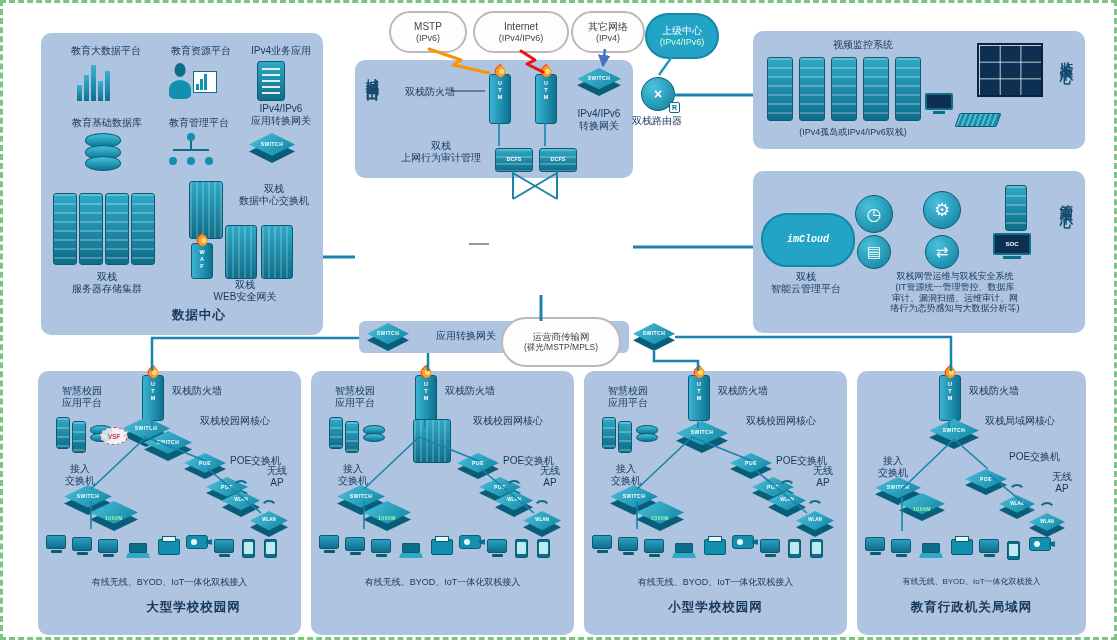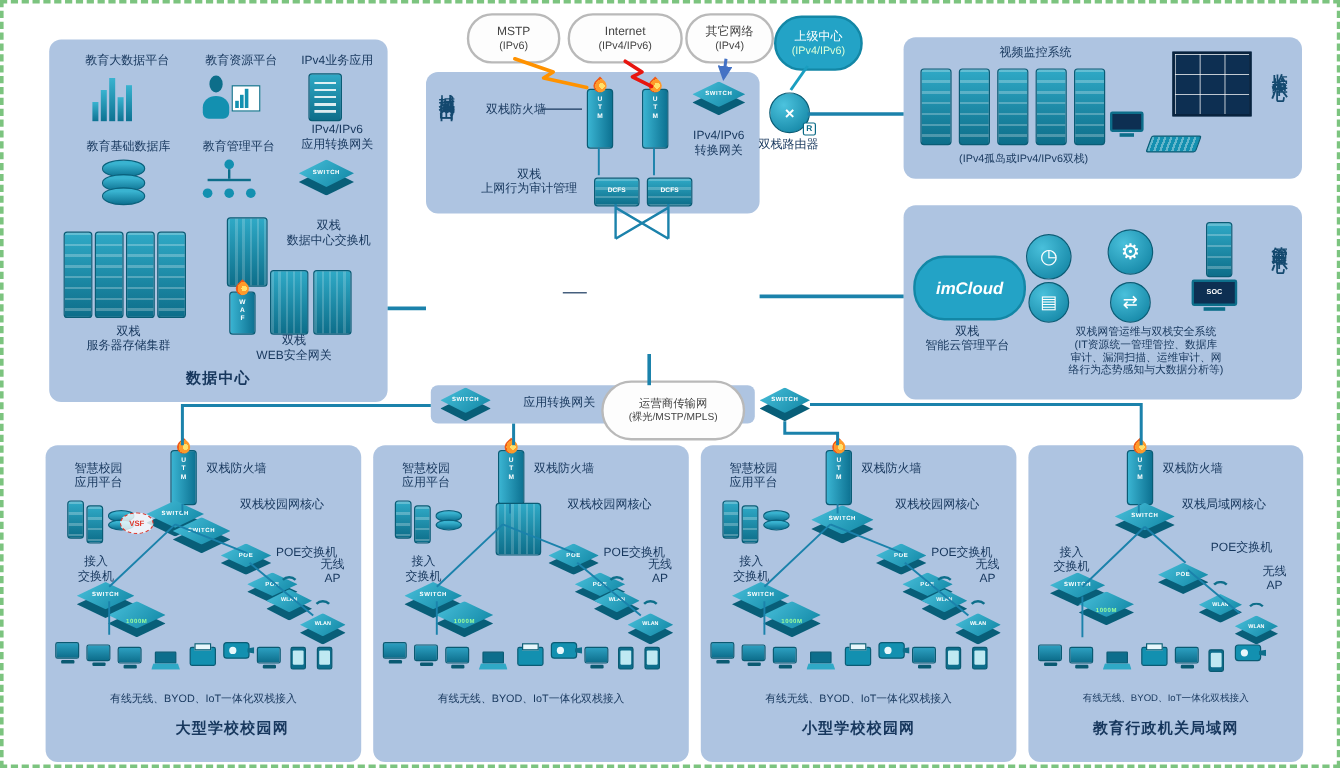--- a/index.html
+++ b/index.html
@@ -11,21 +11,21 @@
   .lbl.xs{font-size:8px;}
   .ptitle{position:absolute;font-weight:bold;color:#17375d;font-size:12.5px;text-align:center;letter-spacing:1px;}
   .vtitle{position:absolute;writing-mode:vertical-rl;text-orientation:upright;font-weight:bold;color:#14496f;font-size:13px;letter-spacing:3px;}
   
   .cloud{position:absolute;border-radius:26px;background:#fdfdfd;border:2px solid #b9b9b9;display:flex;flex-direction:column;align-items:center;justify-content:center;line-height:1.15;color:#444;font-size:10px;}
   .cloud::before{content:"";position:absolute;top:-10px;left:13%;width:40%;height:24px;background:inherit;border:inherit;border-radius:50%;z-index:-1;}
   .cloud::after{content:"";position:absolute;top:-7px;right:11%;width:30%;height:18px;background:inherit;border:inherit;border-radius:50%;z-index:-1;}
   .cloud .sub{font-size:9px;}
   .cloud.teal{background:#23a3c6;border-color:#1387a6;color:#fff;}
   .cloud.teal .sub{color:#d9ffd9;}
-  .imtxt{font-weight:bold;font-style:italic;font-size:14px;}
+  .imtxt{font-weight:bold;font-style:italic;font-size:10px;font-family:Liberation Mono, monospace;}
   
   .sw{position:absolute;}
   .sw .b{position:absolute;left:0;top:24%;width:100%;height:76%;background:#085e78;clip-path:polygon(50% 0,100% 50%,50% 100%,0 50%);}
   .sw .t{position:absolute;left:0;top:0;width:100%;height:76%;background:linear-gradient(135deg,#49c0db,#0f85a3);clip-path:polygon(50% 0,100% 50%,50% 100%,0 50%);}
   .sw .tag{position:absolute;left:0;right:0;top:26%;text-align:center;font-size:5px;color:#fff;font-weight:bold;letter-spacing:.5px;}
   .sw .tag.g{color:#9cff9c;top:48%;}
   
   .ap{position:absolute;}
   .ap .b{position:absolute;left:0;top:26%;width:100%;height:74%;background:#085e78;clip-path:polygon(50% 0,100% 50%,50% 100%,0 50%);}
   .ap .t{position:absolute;left:0;top:0;width:100%;height:74%;background:linear-gradient(135deg,#49c0db,#0f85a3);clip-path:polygon(50% 0,100% 50%,50% 100%,0 50%);}
@@ -165,21 +165,21 @@
       <i class="flame"></i>
         <span class="tag">WAF</span>
     </div>
     <div class="chassis v" style="left:184px;top:192px;width:30px;height:52px;"></div>
     <div class="chassis v" style="left:220px;top:192px;width:30px;height:52px;"></div>
 
     <div class="lbl" style="left:12px;top:238px;width:108px;">双栈
 服务器存储集群</div>
     <div class="lbl" style="left:150px;top:246px;width:108px;">双栈
 WEB安全网关</div>
-    <div class="ptitle" style="left:0;top:274px;width:282px;">数据中心</div>
+    <div class="ptitle" style="left:0;top:274px;width:282px;padding-left:17px;">数据中心</div>
   </div>
 
   <div class="panel" style="left:352px;top:57px;width:278px;height:118px;">
     <div class="vtitle" style="left:8px;top:8px;height:102px;">城域网出口</div>
     <div class="lbl" style="left:42px;top:26px;width:66px;">双栈防火墙</div>
     <div class="fw" style="left:134px;top:14px;width:20px;height:48px;">
       <i class="flame"></i>
         <span class="tag">UTM</span>
     </div>
     <div class="fw" style="left:180px;top:14px;width:20px;height:48px;">

